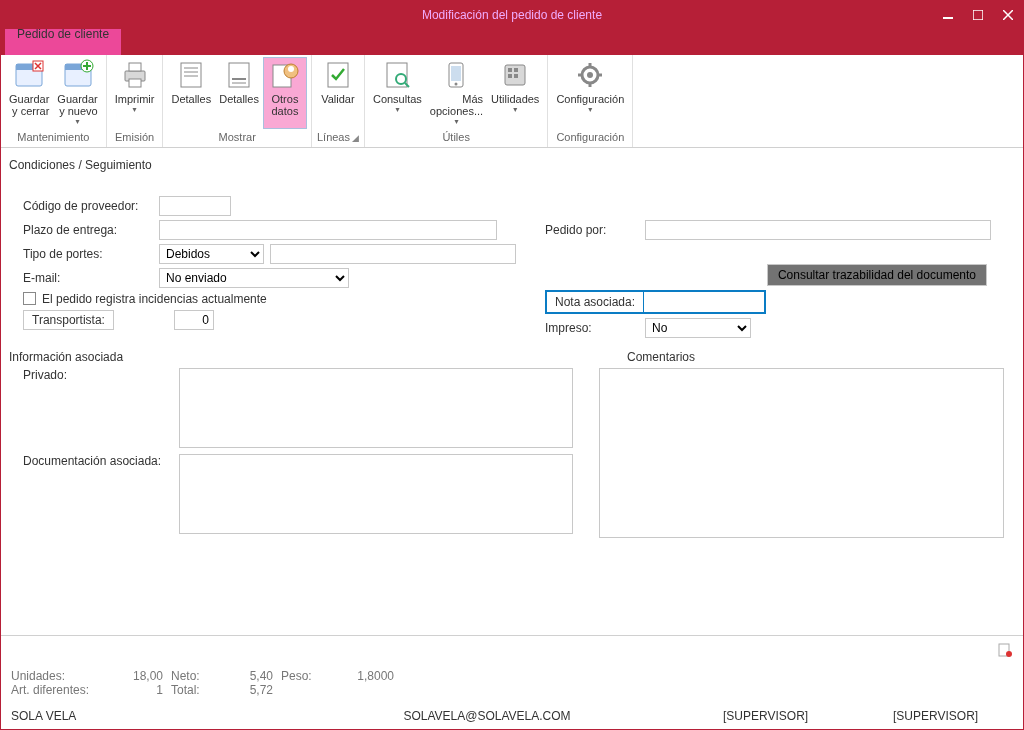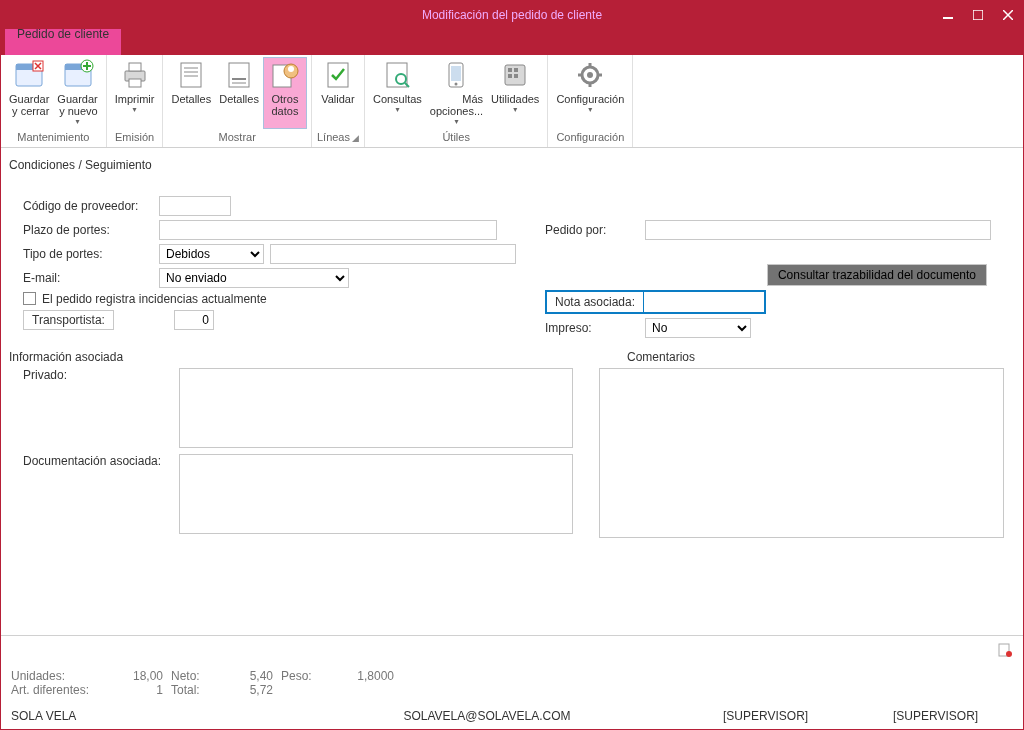--- a/index.html
+++ b/index.html
@@ -266,21 +266,21 @@
   <div class="content">
     <div class="section-title">Condiciones / Seguimiento</div>
 
     <div class="form-area">
       <div class="left-col">
         <div class="form-row">
           <div class="form-label">Código de proveedor:</div>
           <input type="text" class="input-sm" value="" style="">
         </div>
         <div class="form-row">
-          <div class="form-label">Plazo de portes:</div>
+          <div class="form-label">Plazo de entrega:</div>
           <input type="text" class="input-lg" value="" style="">
         </div>
         <div class="form-row">
           <div class="form-label">Tipo de portes:</div>
           <select class="select-sm" style="width:105px"><option>Debidos</option></select>
           <input type="text" style="width: 246px; margin-left: 6px;" value="">
         </div>
         <div class="form-row">
           <div class="form-label">E-mail:</div>
           <select class="select-md"><option>No enviado</option></select>

